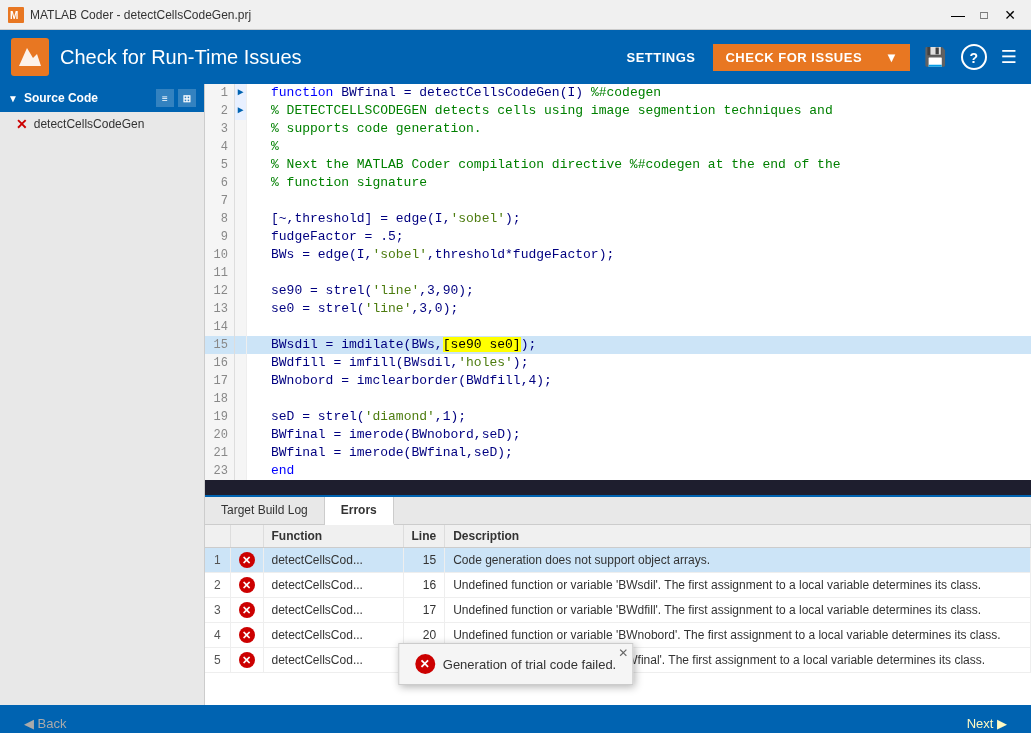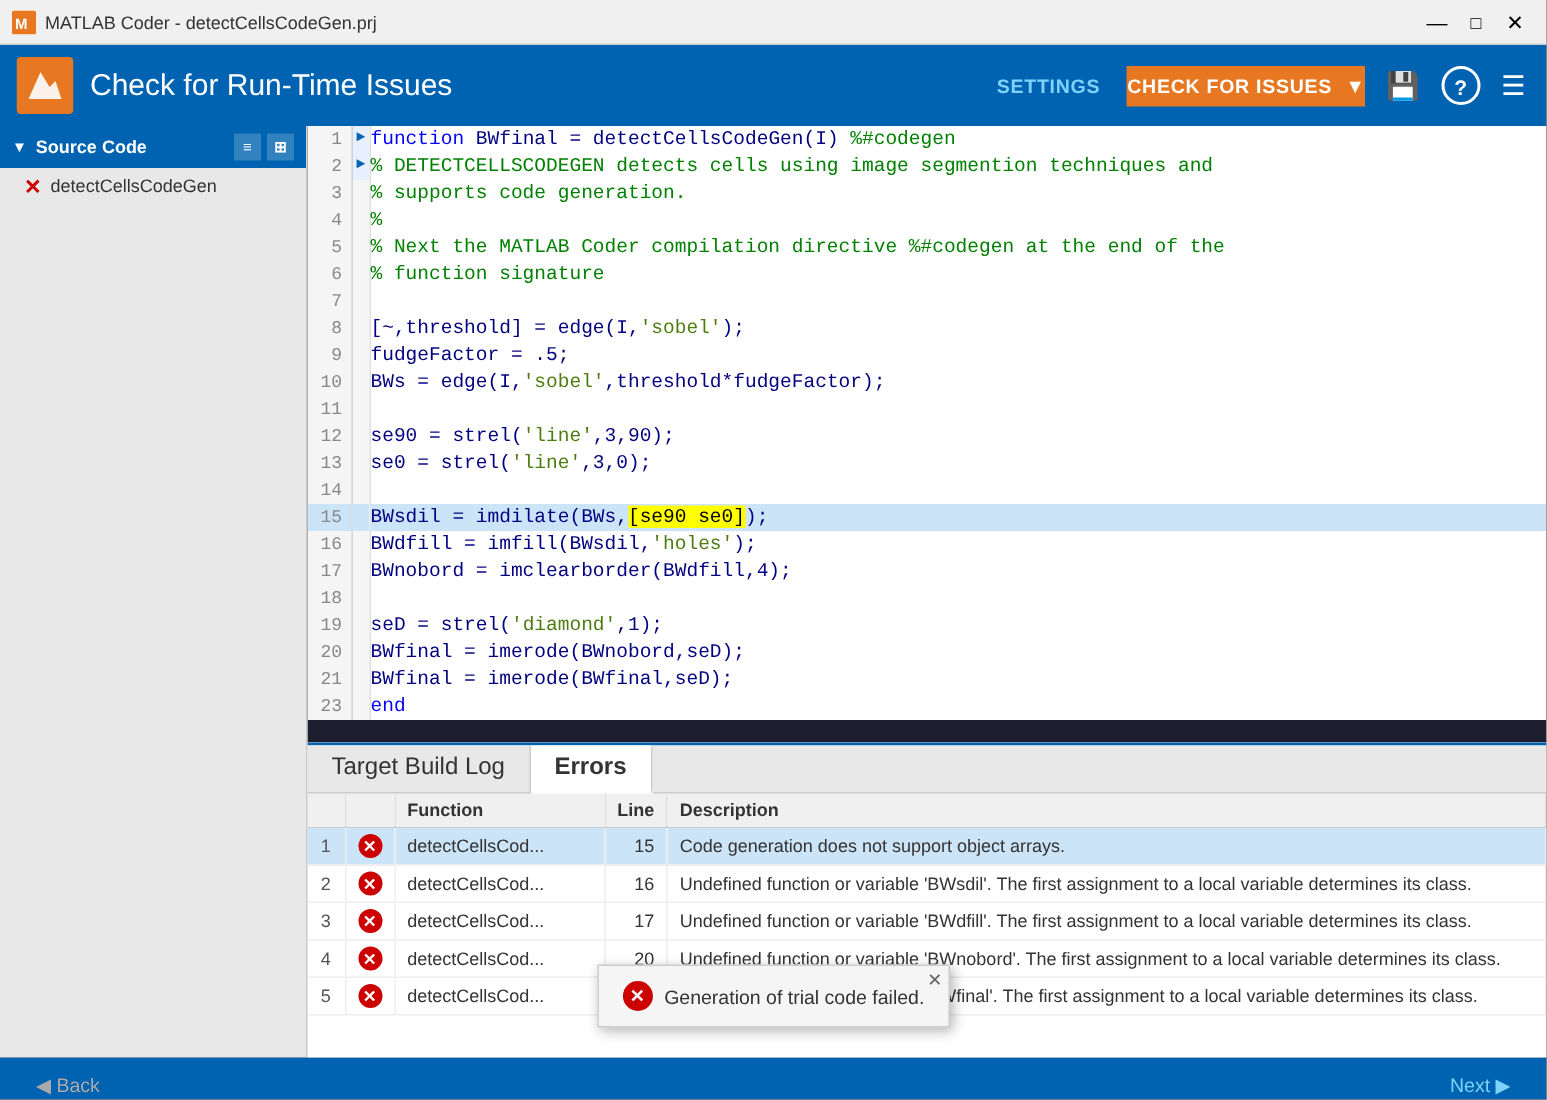--- a/index.html
+++ b/index.html
@@ -21,41 +21,41 @@
     
     #toolbar {
       background: #0063b1;
       height: 54px;
       display: flex;
       align-items: center;
       padding: 0 10px;
       gap: 10px;
     }
     #toolbar .toolbar-btn {
-      color: #7dd3fc;
+      color: #ffffff;
       font-size: 13px;
       font-weight: 600;
       letter-spacing: 0.5px;
       cursor: pointer;
       padding: 4px 8px;
       border: none;
       background: transparent;
       text-transform: uppercase;
     }
     #toolbar .check-btn {
       background: #e87722;
       color: white;
       font-size: 13px;
       font-weight: 700;
-      padding: 6px 0;
+      padding: 6px 12px;
       border: none;
       cursor: pointer;
       display: flex;
       align-items: center;
-      gap: 9px;
+      gap: 23px;
       text-transform: uppercase;
       letter-spacing: 0.5px;
     }
     #toolbar .icon-btn {
       color: white;
       background: transparent;
       border: none;
       font-size: 18px;
       cursor: pointer;
       padding: 4px;
@@ -131,21 +131,21 @@
       user-select: none;
       font-size: 12px;
     }
     .line-marker {
       width: 12px;
       min-width: 12px;
       background: #f5f5f5;
       border-right: 1px solid #eee;
     }
     .line-content {
-      padding-left: 0;
+      padding-left: 24px;
       color: #000080;
       background: white;
       white-space: pre;
       flex: 1;
     }
 
     
     .kw { color: #0000ff; }
     .cm { color: #008000; }
     .st { color: #4d7c0f; }
@@ -158,21 +158,21 @@
       display: flex;
       flex-direction: column;
     }
     #panel-tabs {
       display: flex;
       background: #e8e8e8;
       border-bottom: 1px solid #ccc;
     }
     .panel-tab {
       padding: 6px 16px;
-      font-size: 16px;
+      font-size: 12px;
       cursor: pointer;
       border-right: 1px solid #ccc;
       background: #e8e8e8;
     }
     .panel-tab.active {
       background: white;
       border-bottom: 2px solid white;
       margin-bottom: -1px;
       font-weight: 600;
     }
@@ -232,21 +232,21 @@
     }
     #statusbar .nav-btn {
       background: transparent;
       border: none;
       color: #aaa;
       font-size: 13px;
       padding: 2px 12px;
       cursor: not-allowed;
     }
     #statusbar .nav-btn.active {
-      color: #7dd3fc;
+      color: #fef9c3;
       cursor: pointer;
     }
 
     
     #error-toast {
       position: fixed;
       bottom: 48px;
       left: 50%;
       transform: translateX(-50%);
       background: #f5f5f5;

